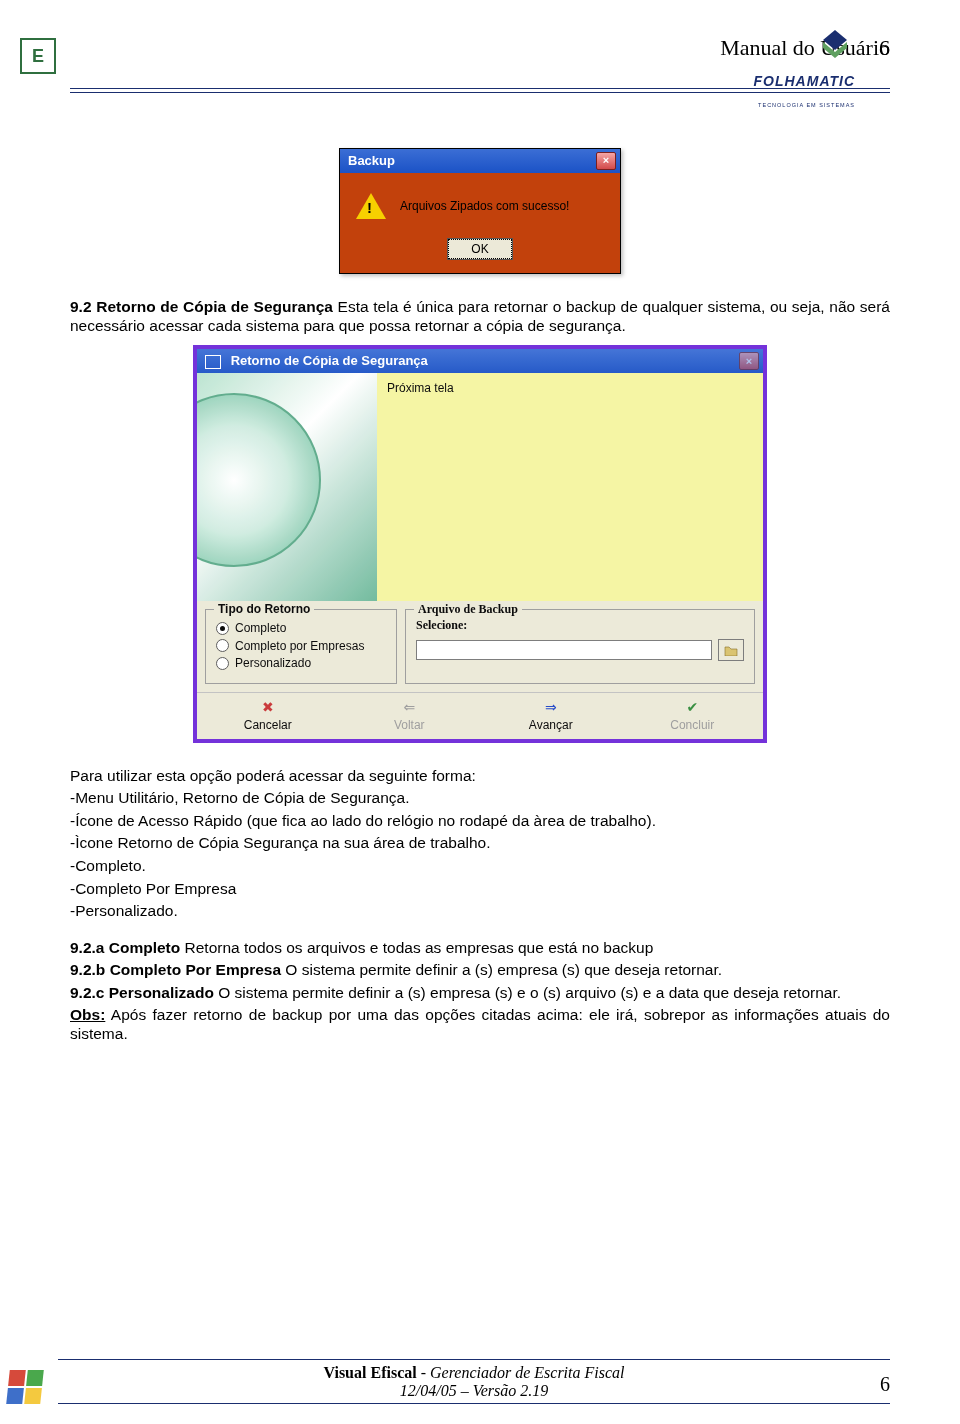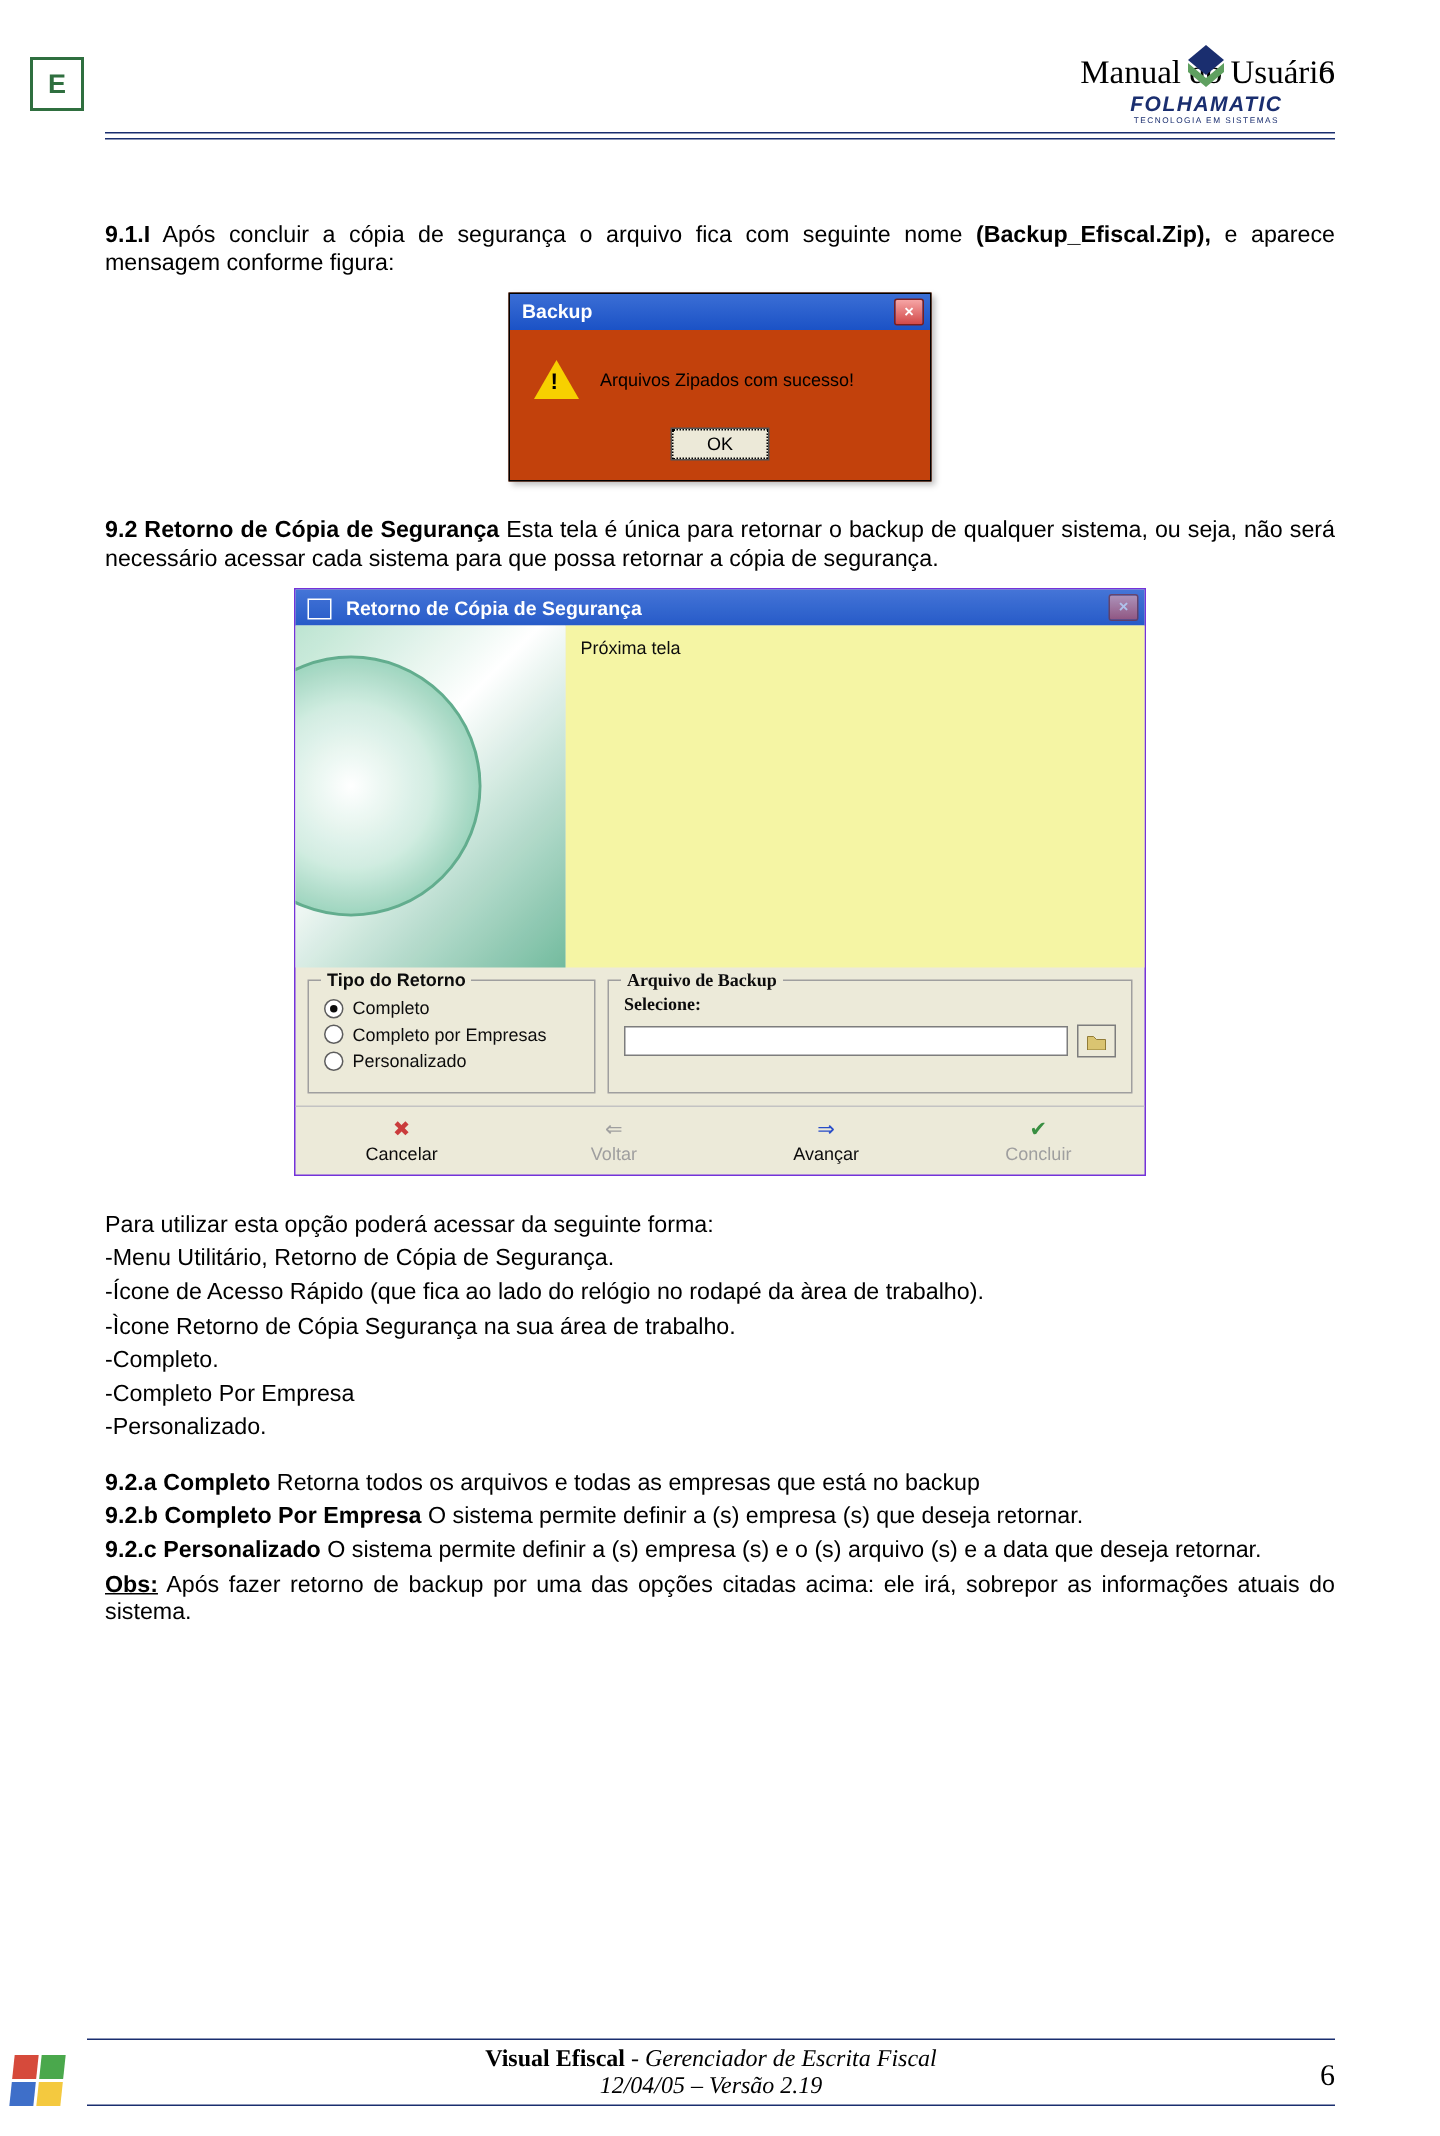--- a/index.html
+++ b/index.html
@@ -49,22 +49,22 @@
     font-size: 18px;
   }
   .header-logo-right {
     position: absolute;
     right: 35px;
     top: 0;
   }
   .folhamatic-mark {
     display: flex;
     flex-direction: column;
-    align-items: center;
-    gap: 1px;
+    align-items: flex-end;
+    gap: 13px;
   }
   .folhamatic-word {
     font-size: 14px;
     font-weight: 900;
     letter-spacing: 1px;
     color: #1a2e6f;
     font-style: italic;
   }
   .folhamatic-sub {
     font-size: 5.5px;
@@ -140,21 +140,21 @@
     background:#ece9d8;
     border:1px dotted #000;
     outline:1px solid #555;
     font-size:12px;
   }
 
   
   .wizard-wrap { display:flex; justify-content:center; margin:10px 0 24px 0; }
   .wizard {
     width:566px;
-    border:1px solid #6d28d9;
+    border:4px solid #6d28d9;
     background:#ece9d8;
     font-size:12px;
     filter: blur(0.3px);
     opacity:0.95;
   }
   .wizard .titlebar { filter:none; opacity:1; }
   .wizard-body { display:flex; }
   .wizard-left {
     width:180px; height:228px;
     background: linear-gradient(135deg,#b9e3cf 0%,#ffffff 40%,#6cb89a 100%);
@@ -267,23 +267,20 @@
         <span class="folhamatic-word">FOLHAMATIC</span>
         <span class="folhamatic-sub">TECNOLOGIA EM SISTEMAS</span>
       </div>
     </div>
     <div class="header-rule r1"></div>
     <div class="header-rule r2"></div>
   </div>
 
   <div class="content">
 
-    <p class="justify">
-      <span class="bold">9.1.I</span><span> Após concluir a cópia de segurança o arquivo fica com seguinte nome </span><span class="bold">(Backup_Efiscal.Zip),</span><span> e aparece mensagem conforme figura:</span>
-    </p>
 
     <div class="backup-dialog-wrap">
       <div class="backup-dialog">
         <div class="titlebar">
           <span>Backup</span>
           <div class="close-btn">×</div>
         </div>
         <div class="backup-body">
           <div class="warn-icon">
             <div class="warn-triangle"></div>

